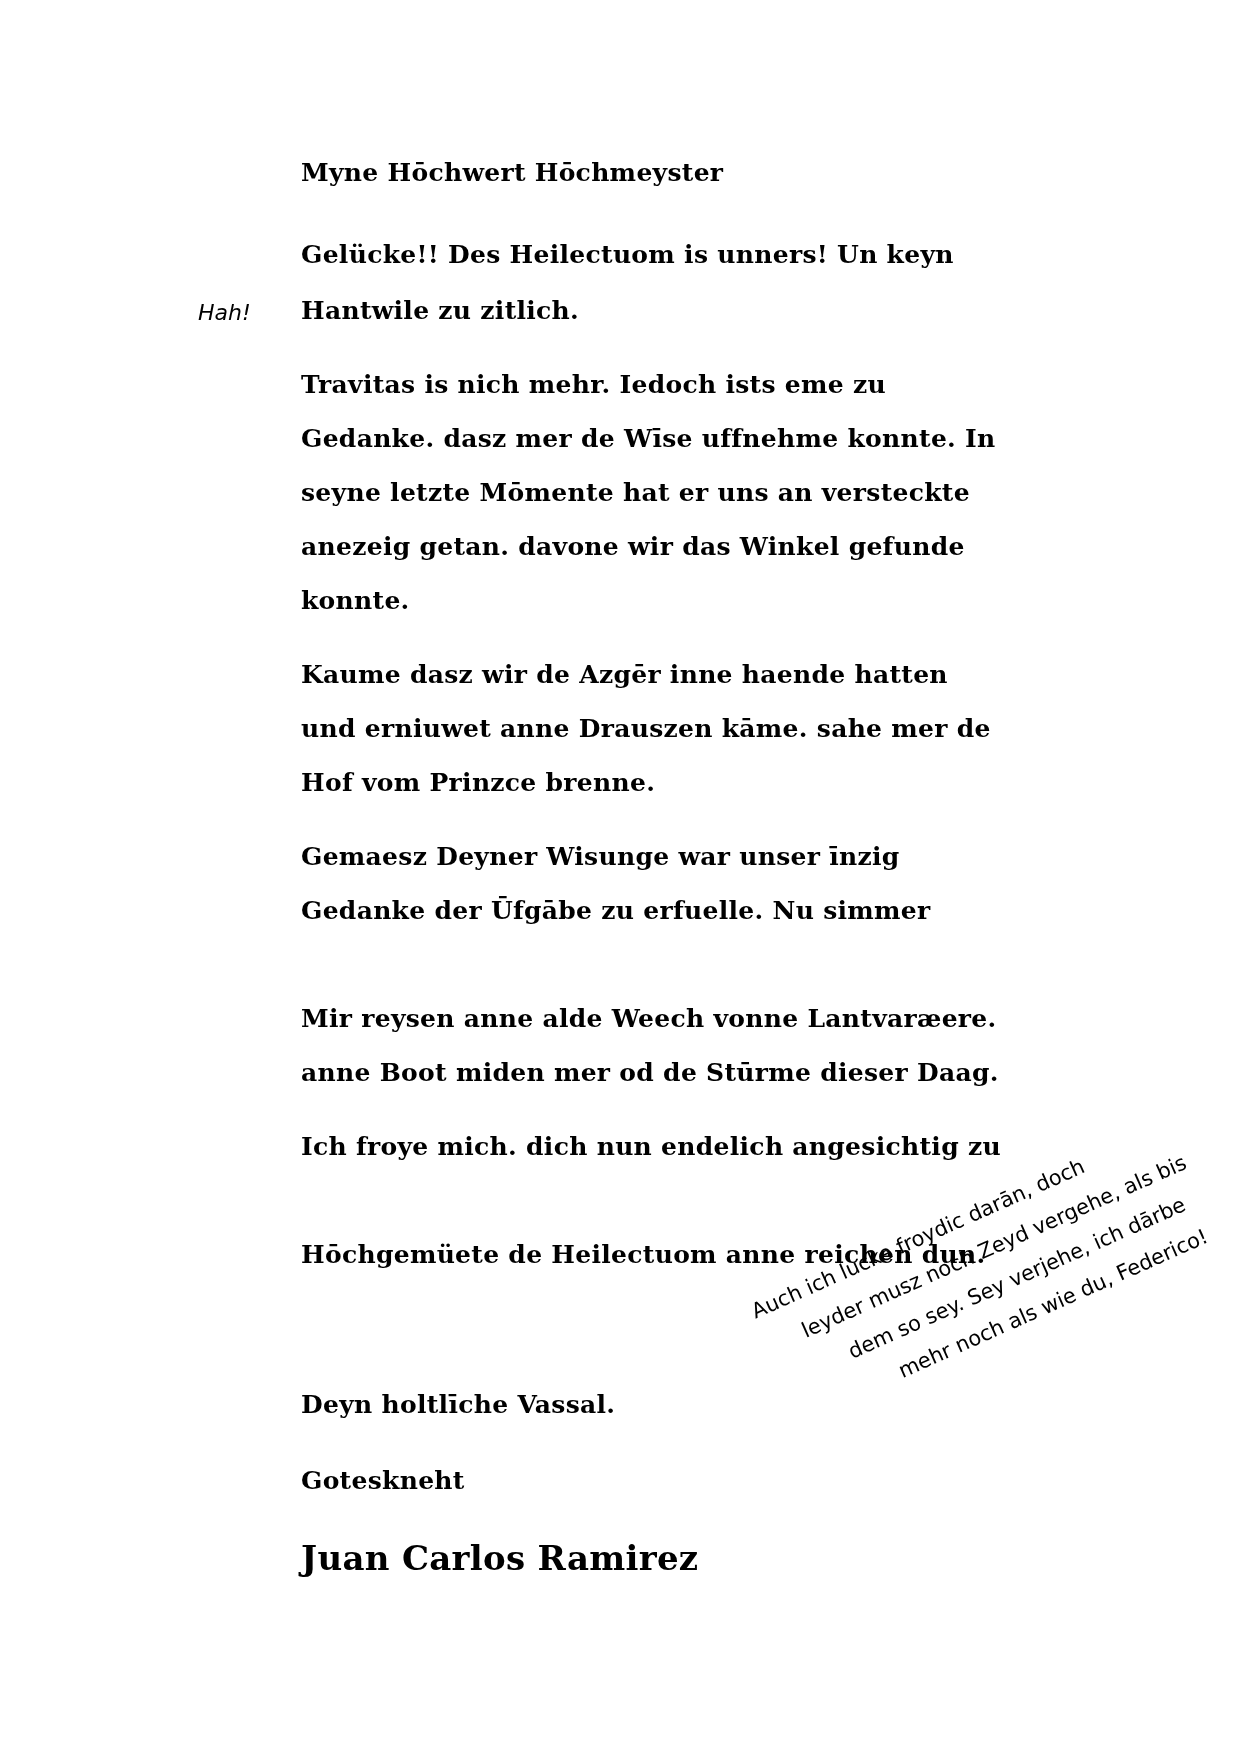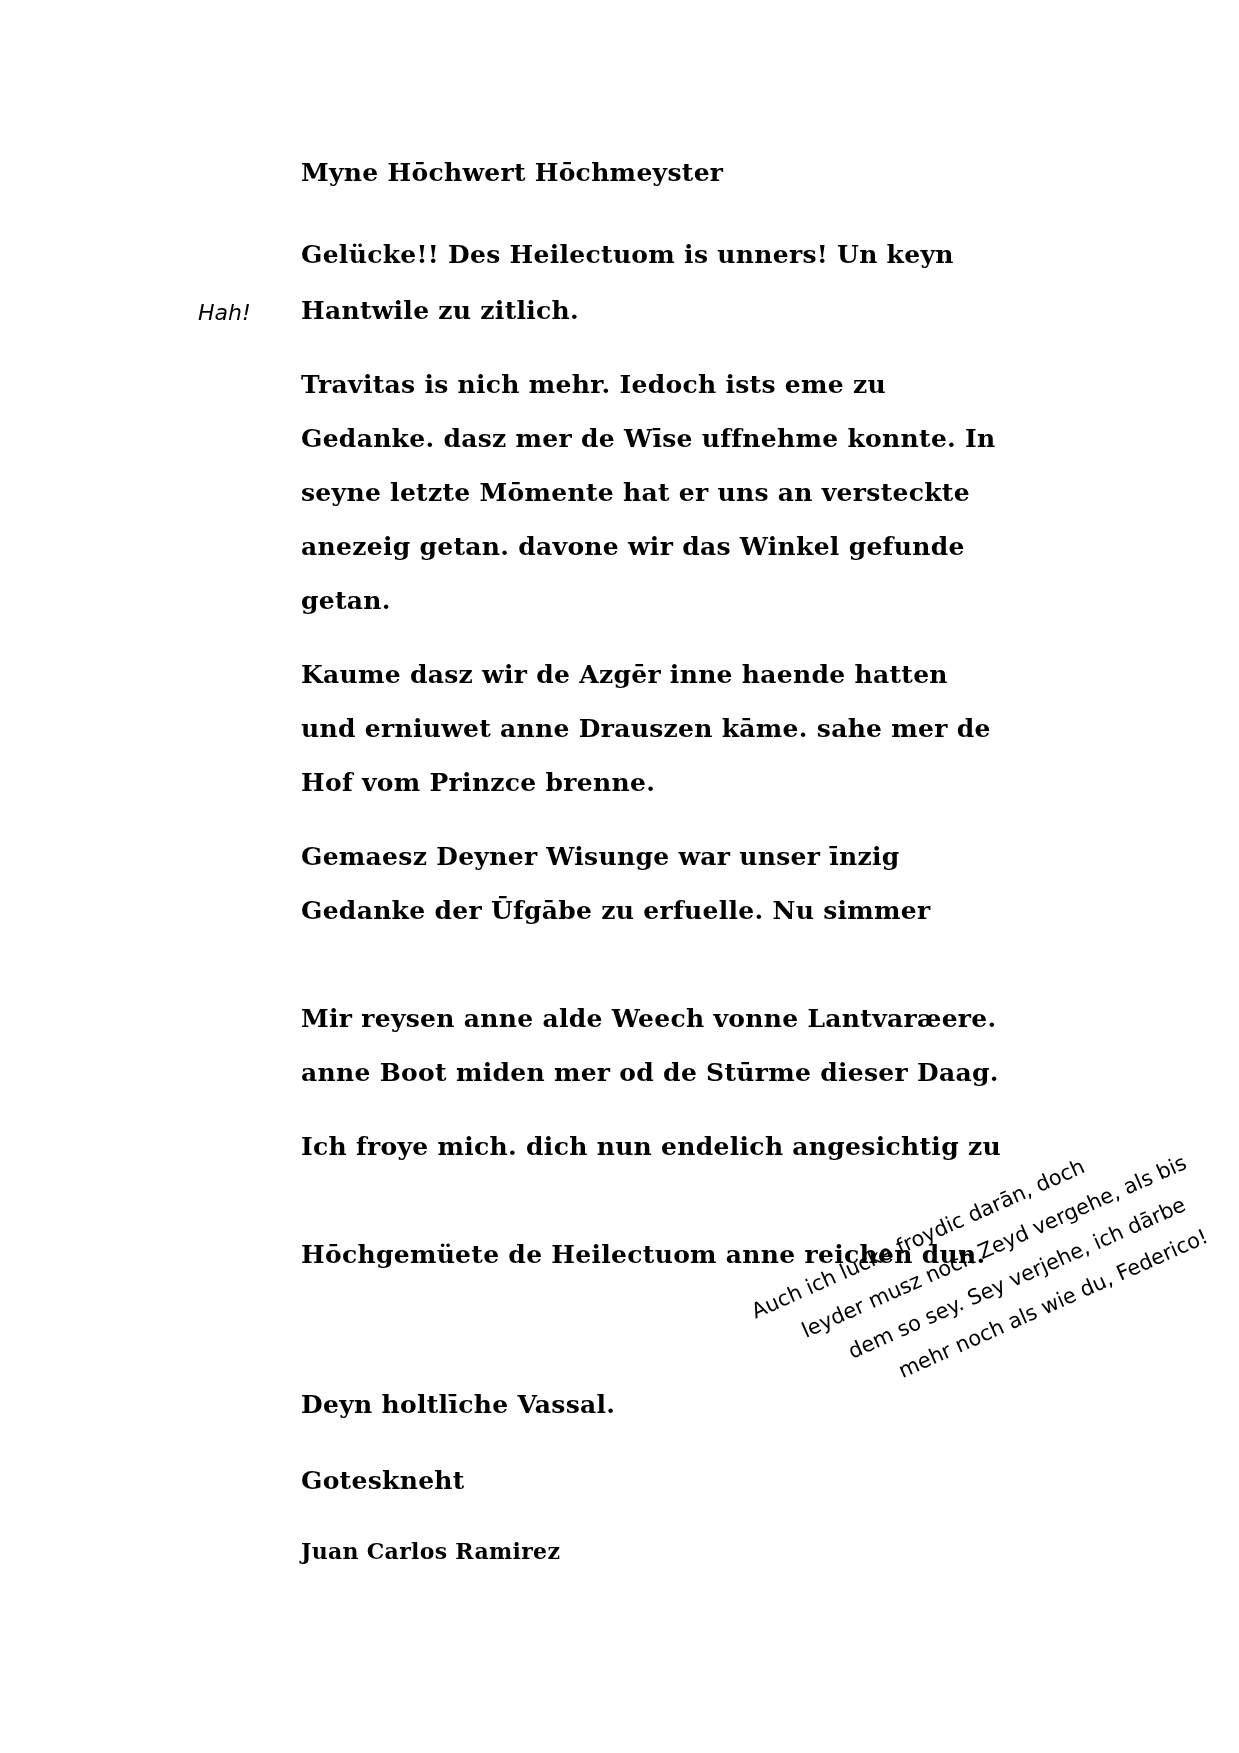--- a/index.html
+++ b/index.html
@@ -26,39 +26,39 @@
     transform: rotate(-24deg);
     font-family: "DejaVu Sans", sans-serif;
     font-size: 21px; color: #000;
     line-height: 38px;
     white-space: nowrap;
   }
   .annot div:nth-child(1) { margin-left: 0; }
   .annot div:nth-child(2) { margin-left: 38px; }
   .annot div:nth-child(3) { margin-left: 72px; }
   .annot div:nth-child(4) { margin-left: 110px; }
-  .sig-name { font-size: 22px; }
+  .sig-name { font-size: 34px; }
 </style>
 </head>
 <body>
 
 <div class="page">
 
   <div class="bl greeting">Myne Hōchwert Hōchmeyster</div>
 
   <div class="margin-note">Hah!</div>
 
   <div class="bl" style="top:240px">Gelücke!! Des Heilectuom is unners! Un keyn</div>
   <div class="bl" style="top:296px">Hantwile zu zitlich.</div>
 
   <div class="bl" style="top:370px">Travitas is nich mehr. Iedoch ists eme zu</div>
   <div class="bl" style="top:478px">seyne letzte Mōmente hat er uns an versteckte</div>
   <div class="bl" style="top:424px">Gedanke. dasz mer de Wīse uffnehme konnte. In</div>
   <div class="bl" style="top:532px">anezeig getan. davone wir das Winkel gefunde</div>
-  <div class="bl" style="top:586px">getan.</div>
+  <div class="bl" style="top:586px">konnte.</div>
 
   <div class="bl" style="top:660px">Kaume dasz wir de Azgēr inne haende hatten</div>
   <div class="bl" style="top:714px">und erniuwet anne Drauszen kāme. sahe mer de</div>
   <div class="bl" style="top:768px">Hof vom Prinzce brenne.</div>
 
   <div class="bl" style="top:842px">Gemaesz Deyner Wisunge war unser īnzig</div>
   <div class="bl" style="top:896px">Gedanke der Ūfgābe zu erfuelle. Nu simmer</div>
   <div class="bl" style="top:1004px">Mir reysen anne alde Weech vonne Lantvaræere.</div>
   <div class="bl" style="top:1058px">anne Boot miden mer od de Stūrme dieser Daag.</div>
 

